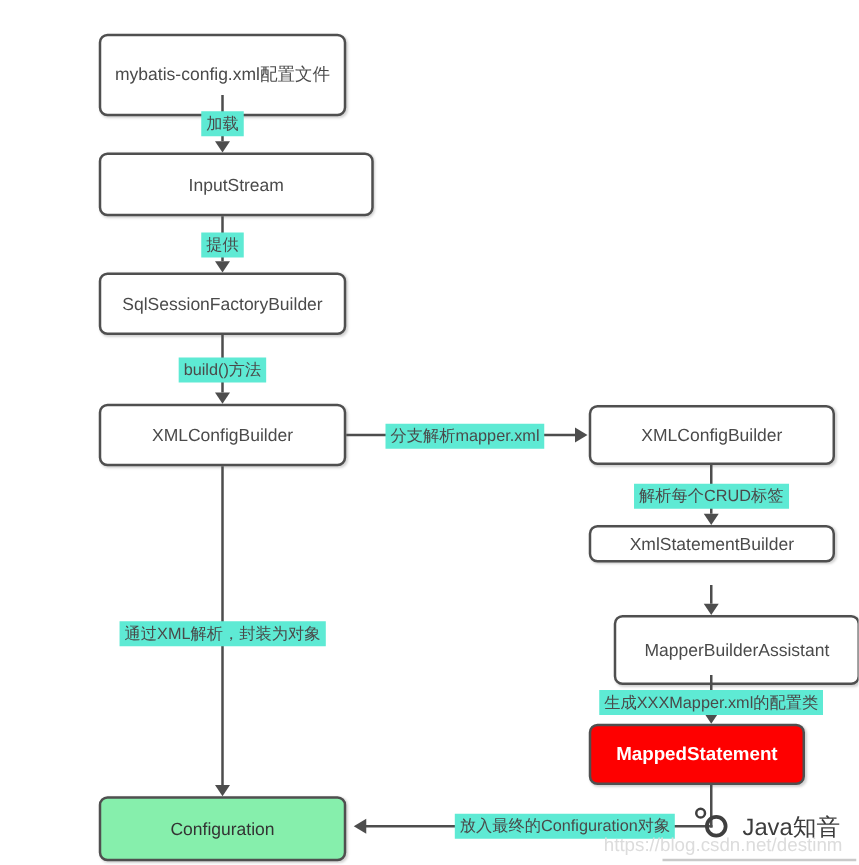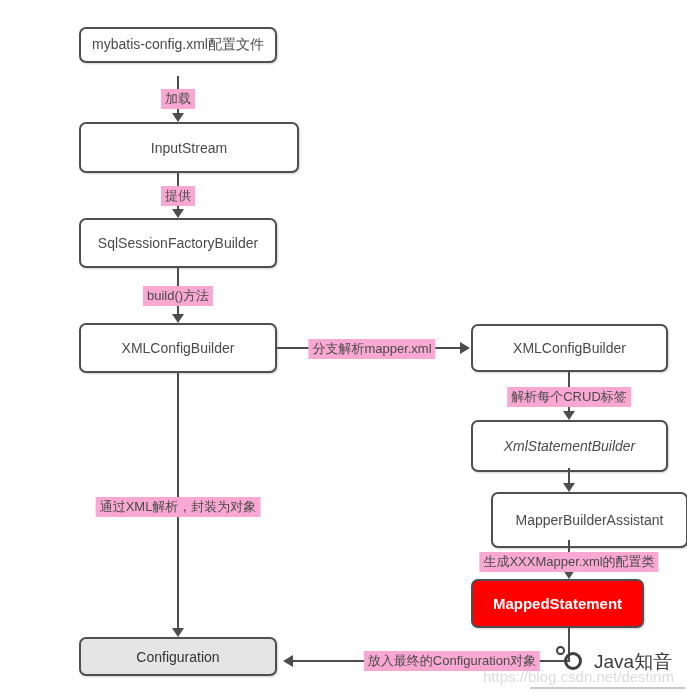--- a/index.html
+++ b/index.html
@@ -16,29 +16,29 @@
     box-sizing:border-box;
     border:2px solid #4f4f4f;
     border-radius:7px;
     background:#ffffff;
     color:#4a4a4a;
     font-size:14px;
     display:flex;align-items:center;justify-content:center;
     text-align:center;
     box-shadow:1px 1px 2px rgba(0,0,0,0.18);
   }
-  .node-mybatis-config{left:79px;top:27px;width:198px;height:36px;}
+  .node-mybatis-config{left:79px;top:27px;width:198px;height:66px;}
   .node-input-stream{left:79px;top:122px;width:220px;height:51px;}
   .node-sql-session-factory-builder{left:79px;top:218px;width:198px;height:50px;}
   .node-xml-config-builder{left:79px;top:323px;width:198px;height:50px;}
   .node-xml-mapper-builder{left:471px;top:324px;width:197px;height:48px;}
-  .node-xml-statement-builder{left:471px;top:420px;width:197px;height:52px;font-style:italic;}
+  .node-xml-statement-builder{left:471px;top:420px;width:197px;height:30px;}
   .node-mapper-builder-assistant{left:471px;top:492px;width:197px;height:56px;margin-left:20px;}
   .node-mapped-statement{left:471px;top:579px;width:173px;height:49px;background:#fe0000;color:#ffffff;font-weight:bold;font-size:15px;}
-  .node-configuration{left:79px;top:637px;width:198px;height:39px;background:#e5e5e5;color:#333333;}
+  .node-configuration{left:79px;top:637px;width:198px;height:52px;background:#86efac;color:#333333;}
   
   .vline{position:absolute;width:2px;background:#4d4d4d;}
   .hline{position:absolute;height:2px;background:#4d4d4d;}
   .v1{left:177px;top:76px;height:37px;}
   .v2{left:177px;top:173px;height:36px;}
   .v3{left:177px;top:268px;height:46px;}
   .v4{left:177px;top:373px;height:255px;}
   .vr1{left:568px;top:372px;height:39px;}
   .vr2{left:568px;top:468px;height:15px;}
   .vr3{left:568px;top:540px;height:30px;}
@@ -56,21 +56,21 @@
   .a4{left:172px;top:628px;}
   .ar1{left:563px;top:411px;}
   .ar2{left:563px;top:483px;}
   .ar3{left:563px;top:570px;}
   .ab{left:460px;top:342px;}
   .abot{left:283px;top:655px;}
   
   .edge-label{
     position:absolute;
     transform:translate(-50%,-50%);
-    background:#f9a8d4;
+    background:#5eead4;
     color:#4a4a4a;
     font-size:13px;
     padding:1px 4px;
     white-space:nowrap;
   }
   .l-load{left:178px;top:99px;}
   .l-provide{left:178px;top:196px;}
   .l-build{left:178px;top:296px;}
   .l-branch{left:372px;top:349px;}
   .l-crud{left:569px;top:397px;}

